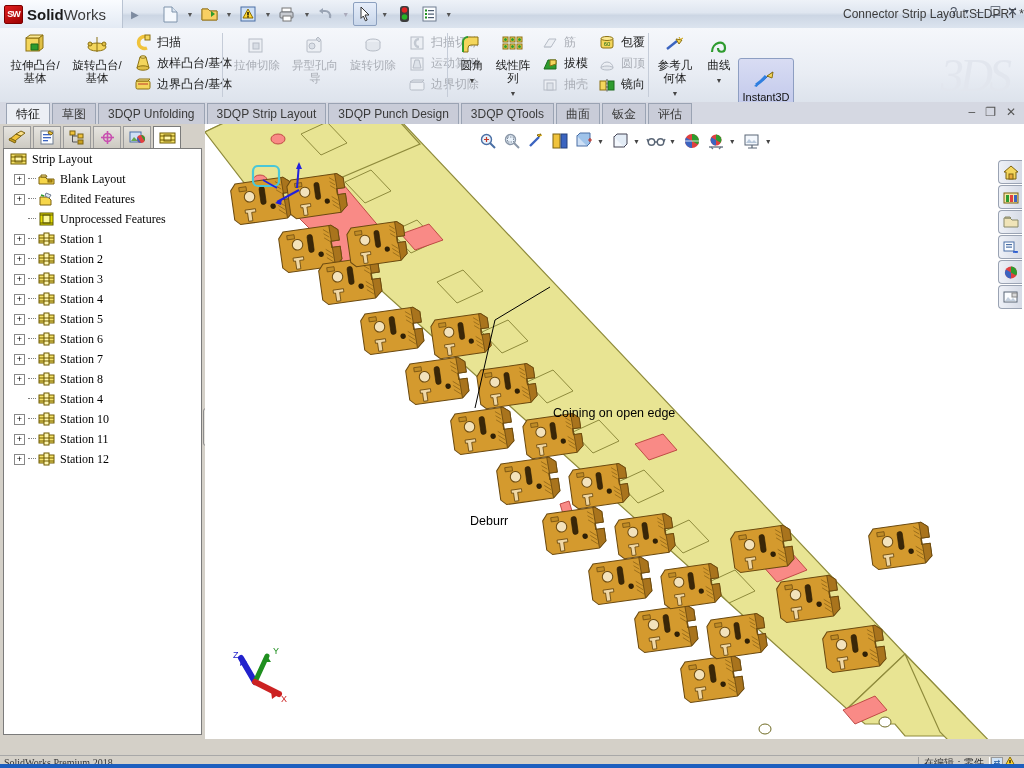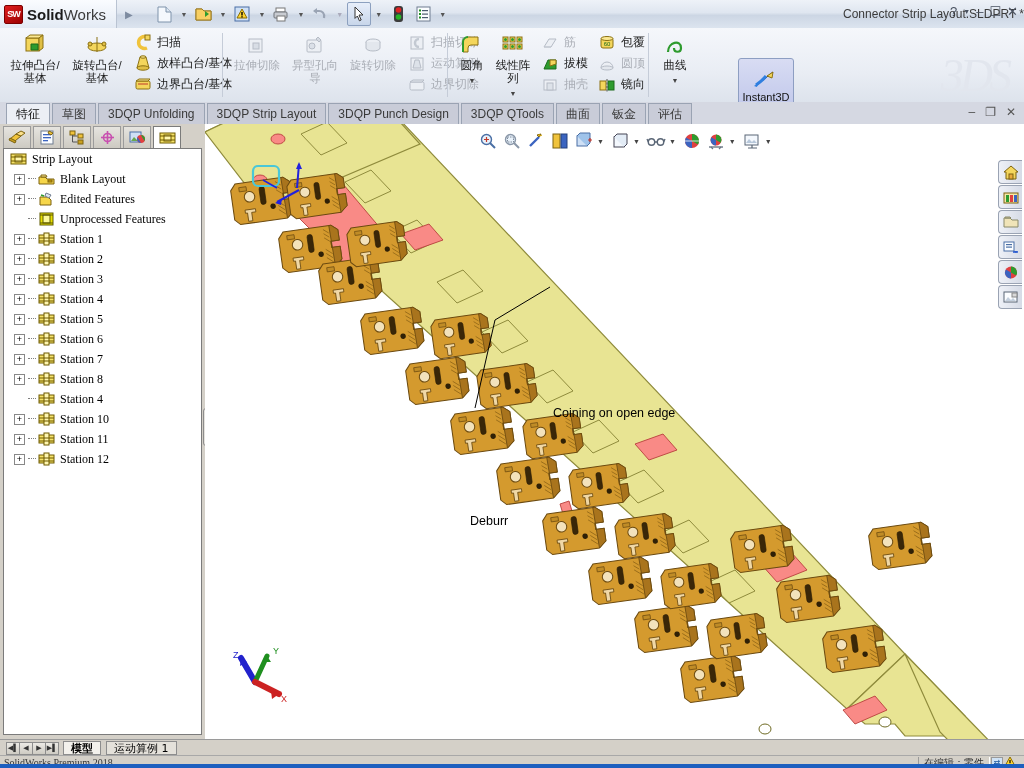--- a/index.html
+++ b/index.html
@@ -14,21 +14,21 @@
 
   
   .titlebar{
     position:absolute;left:0;top:0;width:1024px;height:28px;
     background:linear-gradient(to bottom,#eef2f8 0%,#dfe6f0 45%,#ccd6e4 55%,#dce4ef 100%);
     border-bottom:1px solid #a7b3c4;
     display:flex;align-items:center;
   }
   .sw-logo-box{display:flex;align-items:center;height:28px;padding-left:4px;
     background:linear-gradient(to bottom,#fafcff,#e3eaf4);
-    border-right:1px solid #b9c3d2;padding-right:10px;}
+    border-right:1px solid #b9c3d2;padding-right:16px;}
   .sw-cube{width:17px;height:17px;border-radius:2px;
     background:linear-gradient(145deg,#e02020,#9c0000);
     color:#fff;font-size:9px;font-weight:bold;line-height:17px;text-align:center;
     border:1px solid #7a0000;margin-right:4px;letter-spacing:-1px;}
   .sw-name{font-size:15px;color:#3a3a3a;}
   .sw-name b{color:#1a1a1a;}
   .tb-arrow{color:#7d8ba0;font-size:10px;padding:0 8px;}
   .tb-tools{display:flex;align-items:center;gap:1px;padding-left:12px;}
   .tb-btn{width:22px;height:22px;display:flex;align-items:center;justify-content:center;
     border:1px solid transparent;border-radius:2px;}
@@ -456,20 +456,31 @@
                 <line x1="9" y1="2" x2="9" y2="15" stroke="#555" stroke-dasharray="2 1.5"></line>
               </svg>
           </span>
           <span>镜向</span>
         </div>
       </div>
     </div>
     <div class="rsep" style="left:648px"></div>
 
     <div class="rgroup" style="left:653px;">
+      <div class="big-btn" style="width:44px">
+        <div class="big-ico">
+          <svg width="24" height="20" viewBox="0 0 24 20">
+              <path d="M4 14l10-8" stroke="#3b64c0" stroke-width="2.5" fill="none"></path>
+              <path d="M13 4l6 1-3 4z" fill="#f4d65c" stroke="#8b7112"></path>
+              <path d="M16 2l1.5 2.5L20 3" stroke="#d0a000" fill="none"></path>
+            </svg>
+        </div>
+        <span>参考几何体</span>
+        <div class="drop-caret">▼</div>
+      </div>
       <div class="big-btn" style="width:36px;margin-left:4px">
         <div class="big-ico">
           <svg width="24" height="20" viewBox="0 0 24 20">
               <path d="M5 17c0-10 13-13 13-4 0 5-7 5-7 0" fill="none" stroke="#2e9b2e" stroke-width="2.2"></path>
             </svg>
         </div>
         <span>曲线</span>
         <div class="drop-caret">▼</div>
       </div>
     </div>
@@ -1076,30 +1087,20 @@
     </div>
     <div class="tp-btn">
       <svg width="16" height="14" viewBox="0 0 16 14">
           <rect x="1" y="2" width="13" height="10" fill="#fbfdff" stroke="#5a6676"></rect>
           <path d="M2 11l3-4 3 3 2-2 3 3z" fill="#c3cfdd"></path>
           <rect x="9" y="3" width="5" height="4" fill="#d9d9d9" stroke="#888"></rect>
         </svg>
     </div>
   </div>
 
-  <div class="sheetbar">
-    <div class="navbtns">
-      <div class="navb">◀▌</div>
-      <div class="navb">◀</div>
-      <div class="navb">▶</div>
-      <div class="navb">▶▌</div>
-    </div>
-    <div class="sheettab active">模型</div>
-    <div class="sheettab">运动算例 1</div>
-  </div>
 
   <div class="statusbar">
     <div class="sb-left">SolidWorks Premium 2018</div>
     <div class="sb-right">
       <span class="sb-cell">在编辑：零件</span>
       <span class="sb-ico">⇄</span>
       <span>
         <svg width="12" height="11" viewBox="0 0 12 11">
             <path d="M6 1l5 9H1z" fill="#ffd633" stroke="#8a6d00"></path>
             <rect x="5.4" y="4" width="1.2" height="3" fill="#000"></rect>

